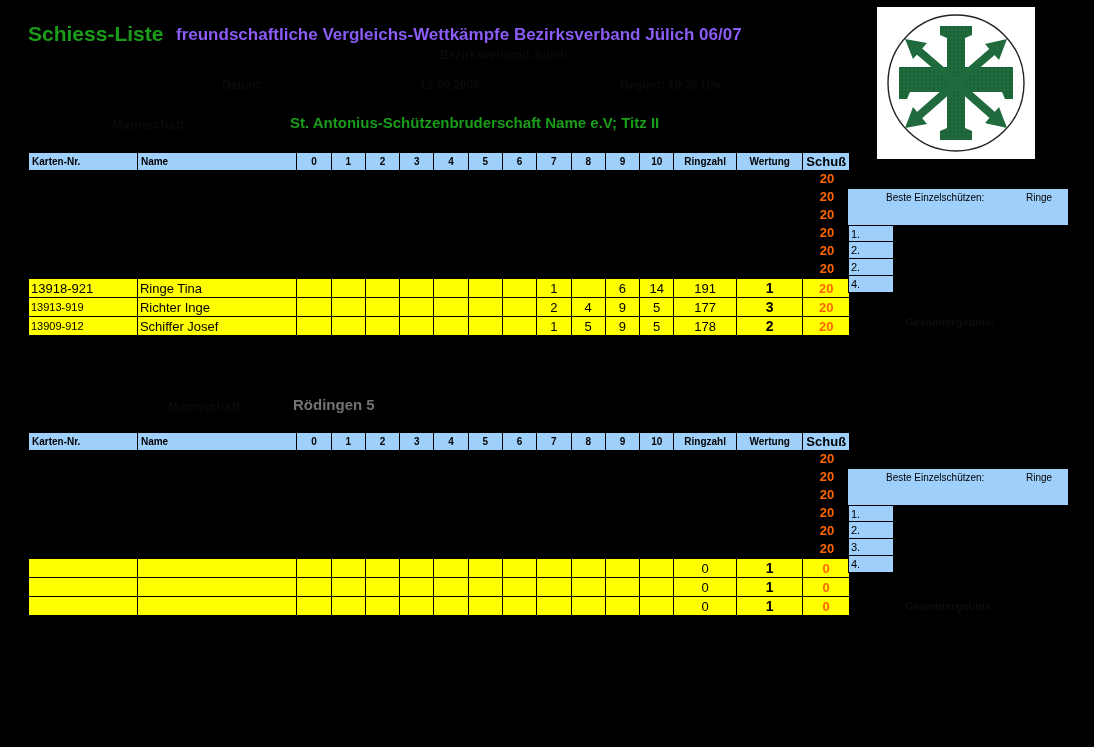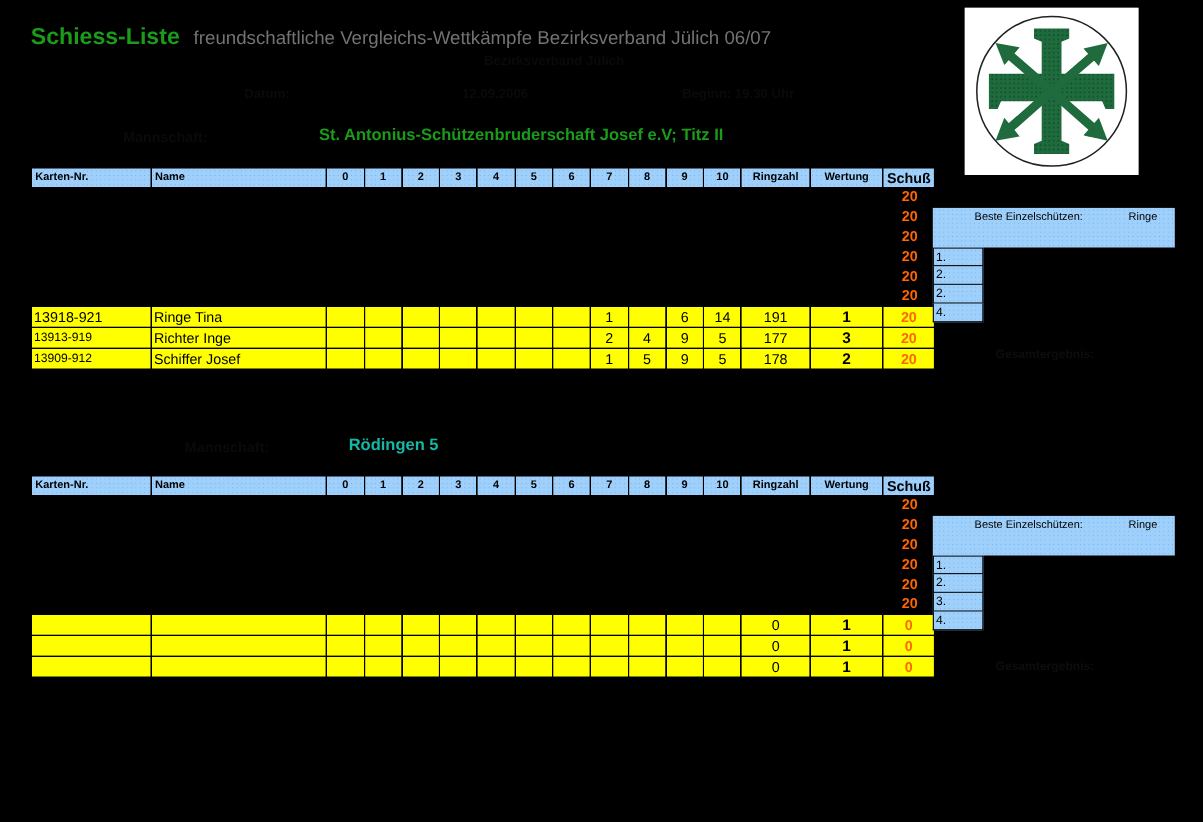--- a/index.html
+++ b/index.html
@@ -5,29 +5,29 @@
   html,body{margin:0;padding:0;}
   body{
     width:1094px;height:747px;background:#000000;
     font-family:"Liberation Sans",sans-serif;
     position:relative;overflow:hidden;
   }
   .abs{position:absolute;}
 
   
   #title-main{left:28px;top:22px;font-size:21px;font-weight:bold;color:#1a9c1a;letter-spacing:0px;}
-  #title-sub{left:176px;top:25px;font-size:17px;font-weight:normal;color:#737373;}
+  #title-sub{left:176px;top:25px;font-size:17px;font-weight:bold;color:#8b5cf6;}
   #line-dark-1{left:440px;top:48px;font-size:12px;font-weight:bold;color:#0a0a0a;}
   #line-dark-2a{left:222px;top:78px;font-size:12px;font-weight:bold;color:#0a0a0a;}
   #line-dark-2b{left:420px;top:78px;font-size:12px;font-weight:bold;color:#0a0a0a;}
   #line-dark-2c{left:620px;top:78px;font-size:12px;font-weight:bold;color:#0a0a0a;}
   #team1-label{left:112px;top:117px;font-size:13px;font-weight:bold;color:#0a0a0a;}
   #team1-name{left:290px;top:114px;font-size:15px;font-weight:bold;color:#1a9c1a;}
   #team2-label{left:168px;top:399px;font-size:13px;font-weight:bold;color:#0a0a0a;}
-  #team2-name{left:293px;top:396px;font-size:15px;font-weight:bold;color:#14b8a6;margin-left:24px;}
+  #team2-name{left:293px;top:396px;font-size:15px;font-weight:bold;color:#737373;}
 
   
   #emblem{left:877px;top:7px;width:158px;height:152px;background:#ffffff;}
   #emblem svg{display:block;}
 
   
   .sheet{position:absolute;border-collapse:collapse;table-layout:fixed;}
   .sheet td,.sheet th{
     border:1px solid #000000;
     padding:0 2px;
@@ -139,21 +139,21 @@
     <g fill="#1f6b3d">
       <path d="M28,32 L50,36 L36,52 Z"></path>
       <path d="M130,32 L122,53 L108,37 Z"></path>
       <path d="M28,121 L36,100 L50,117 Z"></path>
       <path d="M130,121 L108,116 L122,100 Z"></path>
     </g>
   </svg>
 </div>
 
 <div class="abs darktxt" id="team1-label">Mannschaft:</div>
-<div class="abs" id="team1-name">St. Antonius-Schützenbruderschaft Josef e.V; Titz II</div>
+<div class="abs" id="team1-name">St. Antonius-Schützenbruderschaft Name e.V; Titz II</div>
 
 <table class="sheet" id="sheet-1" style="left:28px;top:152px;width:822px;">
   <colgroup>
     <col style="width:108px">
       <col style="width:158px">
     <col style="width:34px">
       <col style="width:34px">
       <col style="width:34px">
       <col style="width:34px">
     <col style="width:34px">

